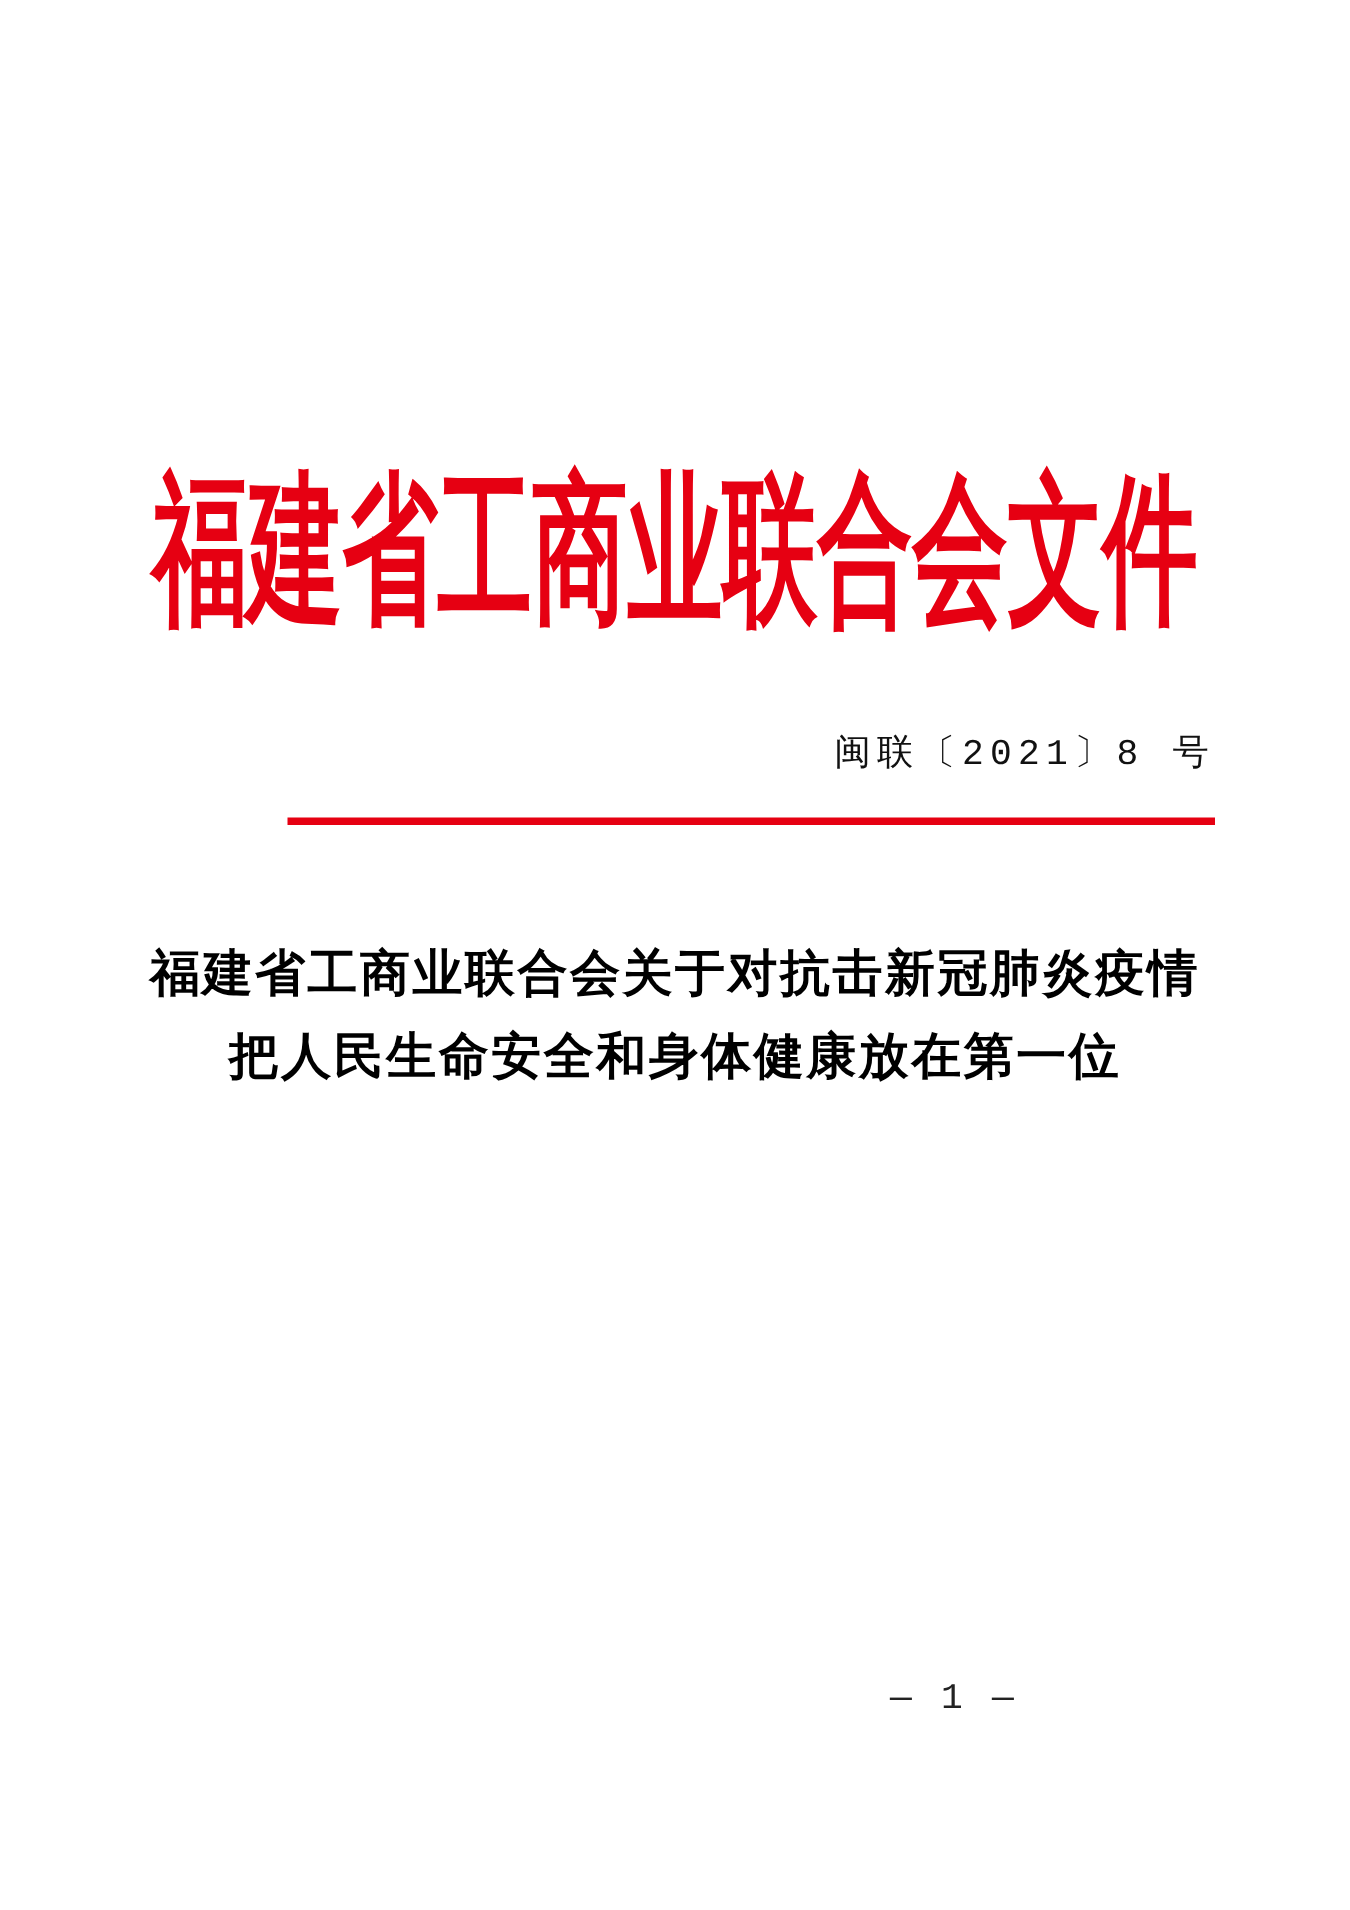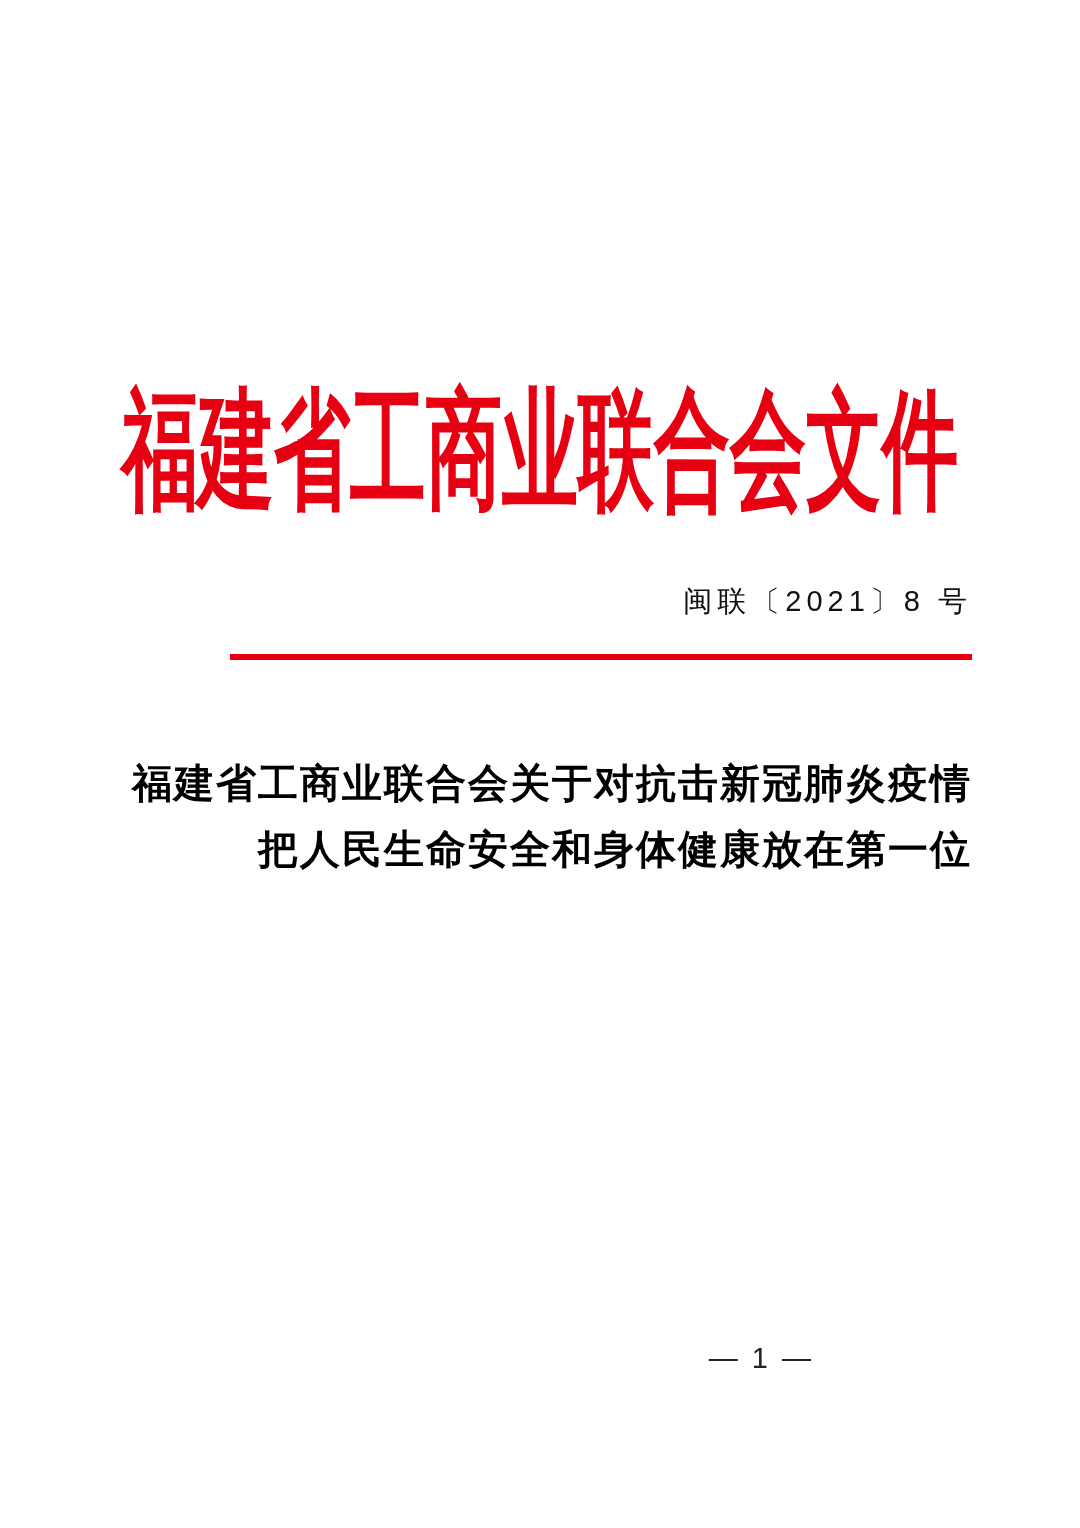--- a/index.html
+++ b/index.html
@@ -3,21 +3,21 @@
 <meta charset="utf-8">
 <style>
   :root { --red:#e60012; --ink:#1c1c1c; }
   html,body { margin:0; padding:0; background:#ffffff; }
   .page {
     position:relative;
     width:864px; height:1528px;
     margin:0 auto;
     background:#ffffff;
     overflow:hidden;
-    font-family:Liberation Sans, sans-serif;
+    font-family:Liberation Mono, monospace;
     color:var(--ink);
   }
   
   .org-title {
     position:absolute; top:385px; left:0; width:100%;
     text-align:center;
     font-size:76px; font-weight:bold; line-height:1;
     color:var(--red);
     transform:scaleY(1.72);
     transform-origin:top center;
@@ -33,21 +33,21 @@
   }
   
   .red-rule {
     position:absolute; top:654px; left:122px;
     width:836px; height:6px;
     background:var(--red);
   }
   
   .doc-title {
     position:absolute; top:750px; left:0; width:100%;
-    margin:0; text-align:right;
+    margin:0; text-align:center;
     font-size:40px; font-weight:700; color:#000000;
     line-height:66px; letter-spacing:2px;
   }
   .doc-title .t-line { display:block; white-space:nowrap; }
   
   .body-text {
     position:absolute; top:934px; left:137px; width:808px;
     font-size:31px; color:var(--ink);
   }
   .body-text .line {

